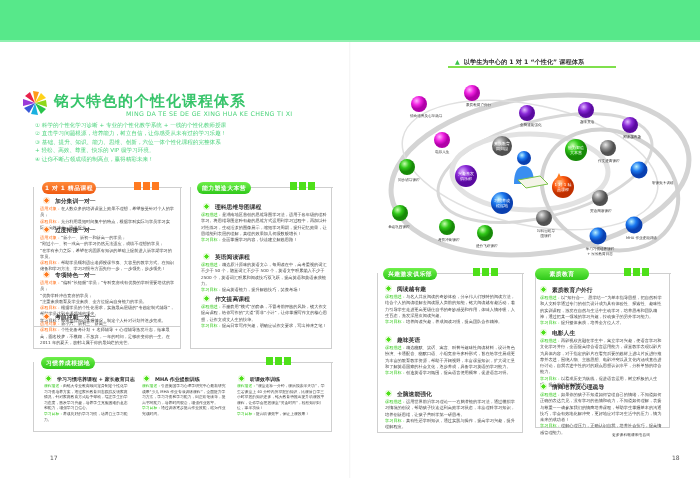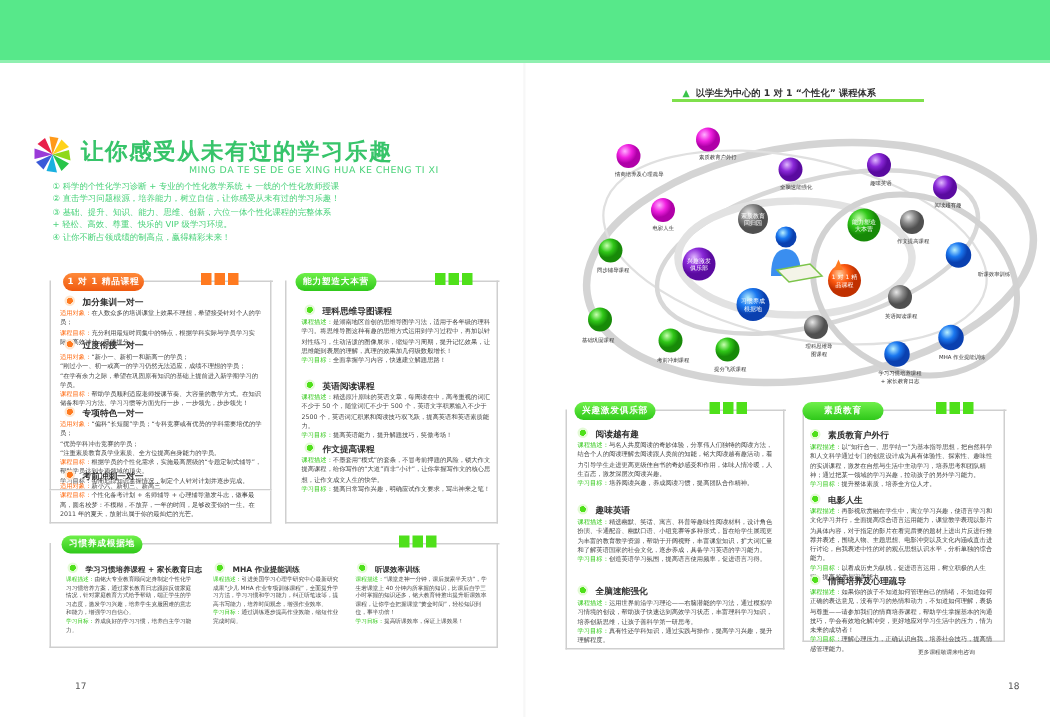--- a/index.html
+++ b/index.html
@@ -48,21 +48,21 @@
     <path d="M0 0 L-2 -12 L4 -11 Z" fill="#ff9a1a"></path>
     <path d="M0 0 L6 -10 L11 -5 Z" fill="#ffd21a"></path>
     <path d="M0 0 L11 -3 L12 4 Z" fill="#8fd81a"></path>
     <path d="M0 0 L11 6 L6 11 Z" fill="#27c44a"></path>
     <path d="M0 0 L3 12 L-4 11 Z" fill="#1ab0e0"></path>
     <path d="M0 0 L-6 10 L-11 5 Z" fill="#3a5ad8"></path>
     <path d="M0 0 L-12 3 L-12 -4 Z" fill="#9a3ad8"></path>
     <path d="M0 0 L-10 -7 L-5 -11 Z" fill="#e8204a"></path>
   </g>
 </svg>
-<div class="main-title">让你感受从未有过的学习乐趣</div>
+<div class="main-title">铭大特色的个性化课程体系</div>
 <div class="main-sub">MING DA TE SE DE GE XING HUA KE CHENG TI XI</div>
 <div class="points">
   <div>① 科学的个性化学习诊断 + 专业的个性化教学系统 + 一线的个性化教师授课</div>
   <div>② 直击学习问题根源，培养能力，树立自信，让你感受从未有过的学习乐趣！</div>
   <div>③ 基础、提升、知识、能力、思维、创新，六位一体个性化课程的完整体系</div>
   <div>   + 轻松、高效、尊重、快乐的 VIP 级学习环境。</div>
   <div>④ 让你不断占领成绩的制高点，赢得精彩未来！</div>
 </div>
 
 <div class="box" style="left:33px;top:187px;width:148px;height:140px">

